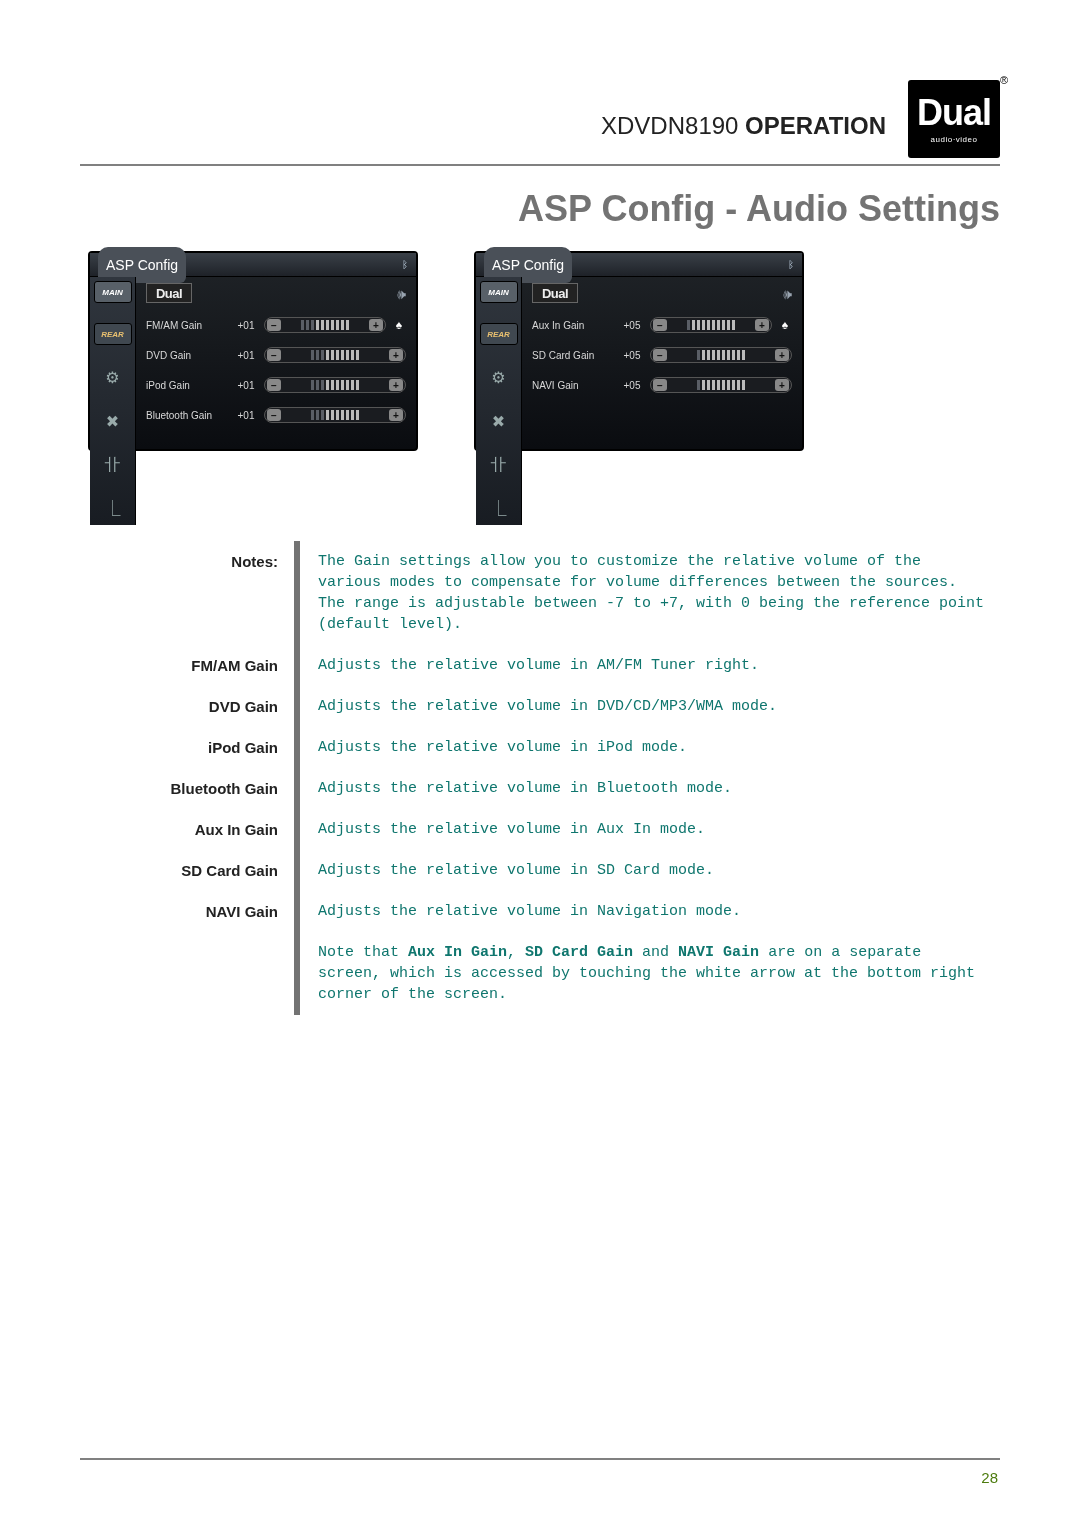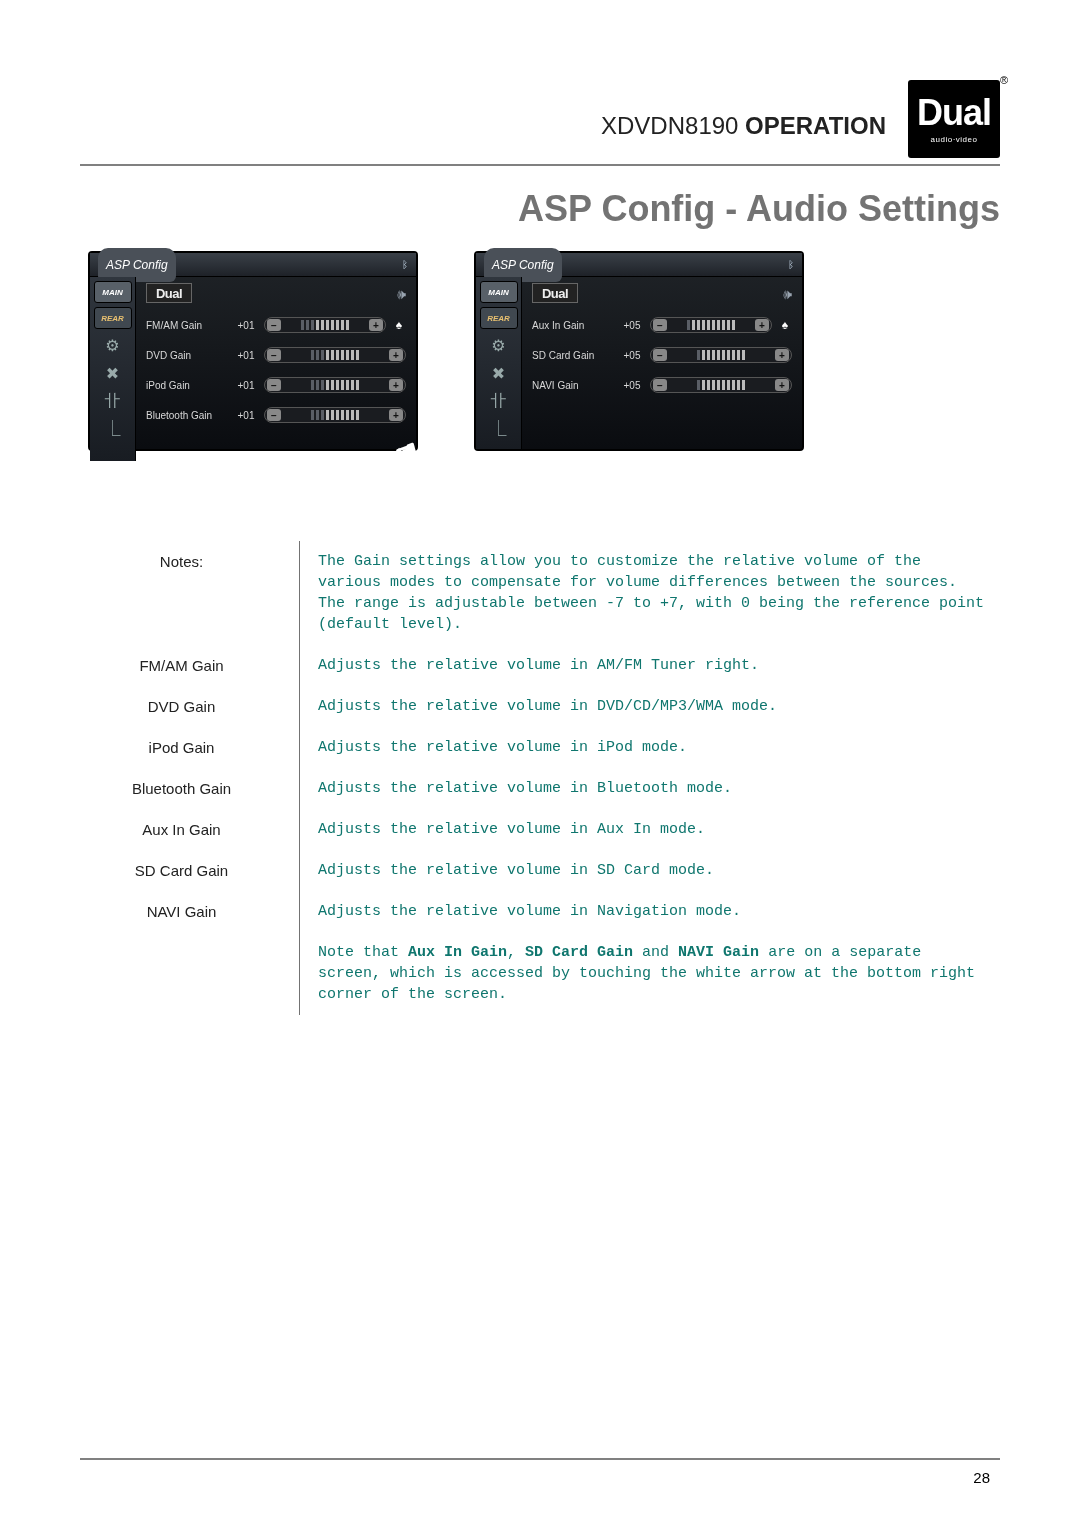--- a/index.html
+++ b/index.html
@@ -72,28 +72,27 @@
   .screen-header {
     height: 24px; display:flex; align-items:center; justify-content:space-between;
     padding: 0 8px;
     font-size:10px; color:#e8e8e8;
     background: linear-gradient(#3a4048,#1e2228);
     border-bottom:1px solid #000;
   }
   .screen-header .title-tab {
     background:#4a5058; color:#fff;
     padding:10px 8px; border-radius:10px 10px 6px 6px;
-    font-size:12px;
-    font-style:italic;
+    font-size:14px;
   }
   .screen-body { flex:1; display:flex; }
   .sidebar {
     width: 46px;
     display:flex; flex-direction:column; align-items:center;
-    padding:4px 0; gap:4px;
+    padding:4px 0; gap:20px;
     background: linear-gradient(#30363e,#181c22);
     border-right:1px solid #000;
   }
   .side-btn {
     width:38px; height:22px; background:#4a5258;
     border:1px solid #000; border-radius:3px;
     font-size:8px; color:#fff; display:flex; align-items:center; justify-content:center;
     font-style:italic; font-weight:bold;
   }
   .side-btn.main{ background:#586068 }
@@ -136,31 +135,31 @@
   }
   .bt-icon { font-size:10px; color:#cde;}
   .info-table {
     display:grid;
     grid-template-columns: 220px 1fr;
     column-gap: 0;
     font-size: 15px;
     line-height: 1.4;
   }
   .info-label {
-    text-align:center; padding: 10px 16px 10px 0;
-    font-weight:400; color:#222; border-right:1px solid #737373;
+    text-align:right; padding: 10px 16px 10px 0;
+    font-weight:700; color:#222; border-right:6px solid #737373;
   }
   .info-val {
     padding: 10px 10px 10px 18px;
     color:#0f766e;
     font-family:Liberation Mono, monospace;
   }
   .info-val .bold { font-weight:700; }
   .page-num {
-    position:absolute; right:90px; bottom:46px; font-size:15px; color:#000000;
+    position:absolute; right:82px; bottom:46px; font-size:15px; color:#4d7c0f;
   }
   .hr-bottom {
     position:absolute; left:80px; right:80px; bottom:72px;
     border:none; border-top:2.5px solid #808080;
   }
 </style>
 </head>
 <body>
 
 <div class="header-row">

